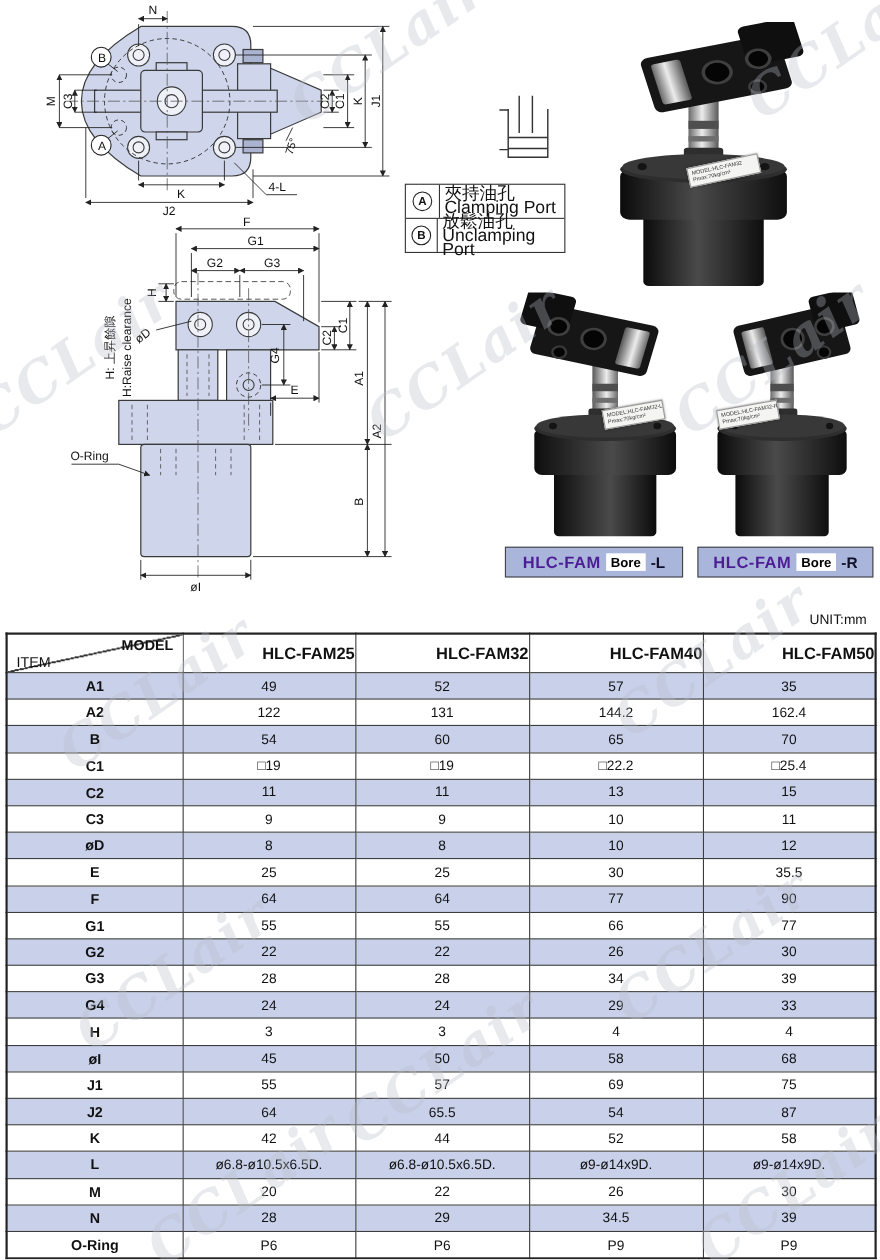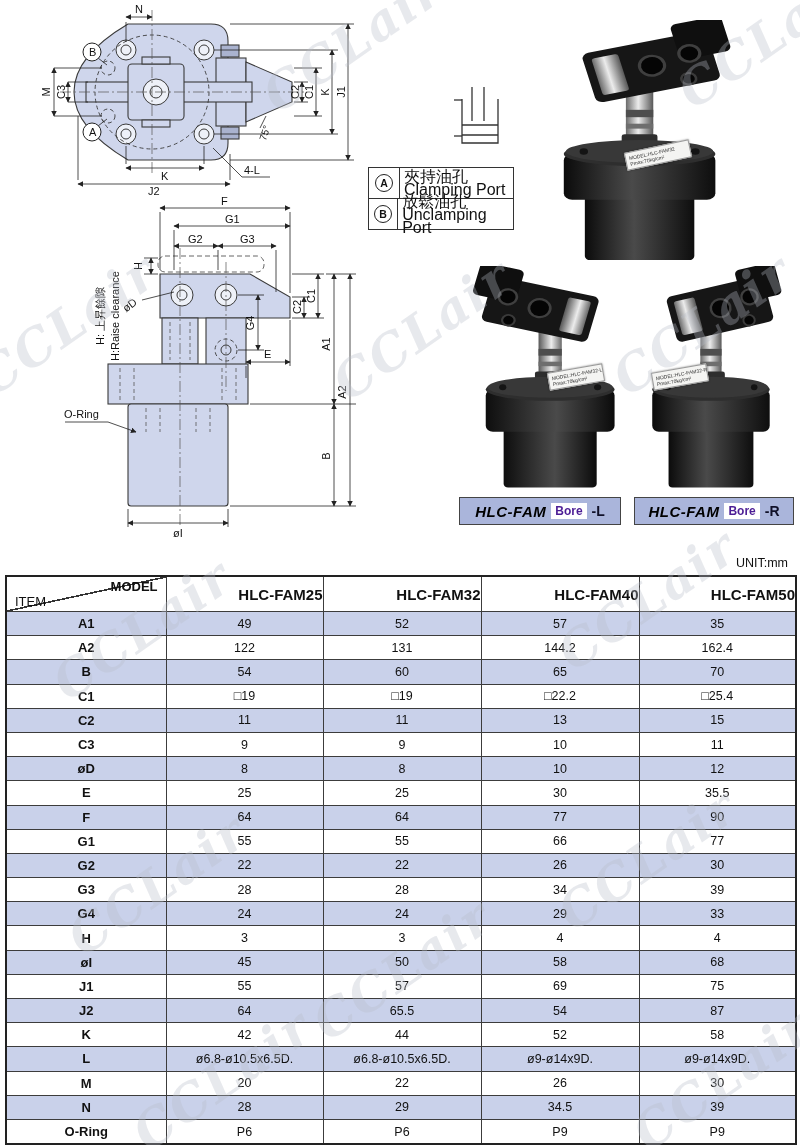--- a/index.html
+++ b/index.html
@@ -16,22 +16,22 @@
   .legend{position:absolute;left:368px;top:167px;width:144px;border:1.5px solid #333;background:#fff;z-index:5;}
   .legend-row{display:flex;align-items:center;height:30px;}
   .legend-row + .legend-row{border-top:1.5px solid #333;}
   .legend-key{width:30px;display:flex;align-items:center;justify-content:center;border-right:1.5px solid #333;align-self:stretch;}
   .circ{display:inline-flex;width:16px;height:16px;border:1.3px solid #222;border-radius:50%;
         align-items:center;justify-content:center;font-size:10.5px;font-weight:bold;}
   .legend-txt{padding-left:4px;font-size:16px;line-height:13px;font-weight:400;}
   
   .model-label{position:absolute;height:26px;background:#aab5db;border:1.2px solid #444;
       display:flex;align-items:center;justify-content:center;gap:5px;z-index:5;}
-  .ml-name{font-weight:bold;font-size:15px;color:#000000;letter-spacing:.5px;font-style:italic;}
-  .ml-bore{background:#fff;font-weight:bold;font-size:12px;padding:1px 4px;color:#4c1d95;text-align:center;}
+  .ml-name{font-weight:bold;font-size:15px;color:#4c1d95;letter-spacing:.5px;}
+  .ml-bore{background:#fff;font-weight:bold;font-size:12px;padding:1px 4px;color:#000000;text-align:center;}
   .ml-suffix{font-weight:bold;font-size:14px;color:#101028;}
   
   .pill{position:absolute;left:8px;top:541px;width:206px;height:30px;background:#1464c4;border-radius:15px;
       color:#fff;font-weight:bold;font-size:17px;display:flex;align-items:center;justify-content:center;z-index:5;}
   .unit{position:absolute;right:12px;top:556px;font-size:12.5px;z-index:5;text-align:right;}
   
   .sticker{position:absolute;background:#f4f4f2;border:1px solid #999;z-index:6;
       padding:2px 3px;line-height:6px;box-shadow:0 0 2px rgba(0,0,0,.5);}
   .sticker div{font-size:5px;color:#333;white-space:nowrap;}
   

